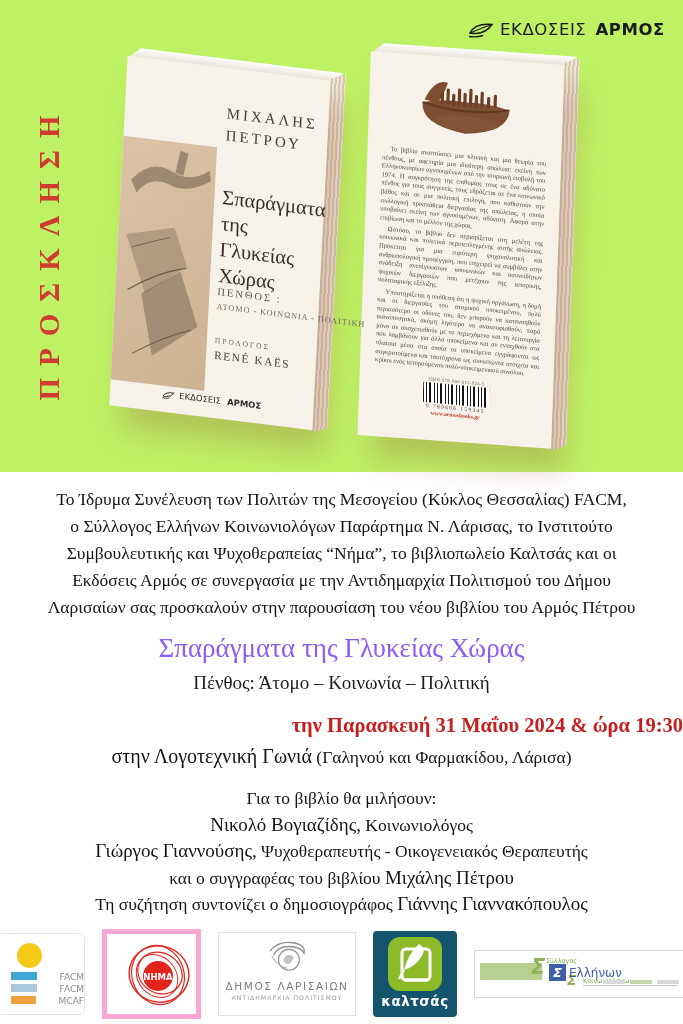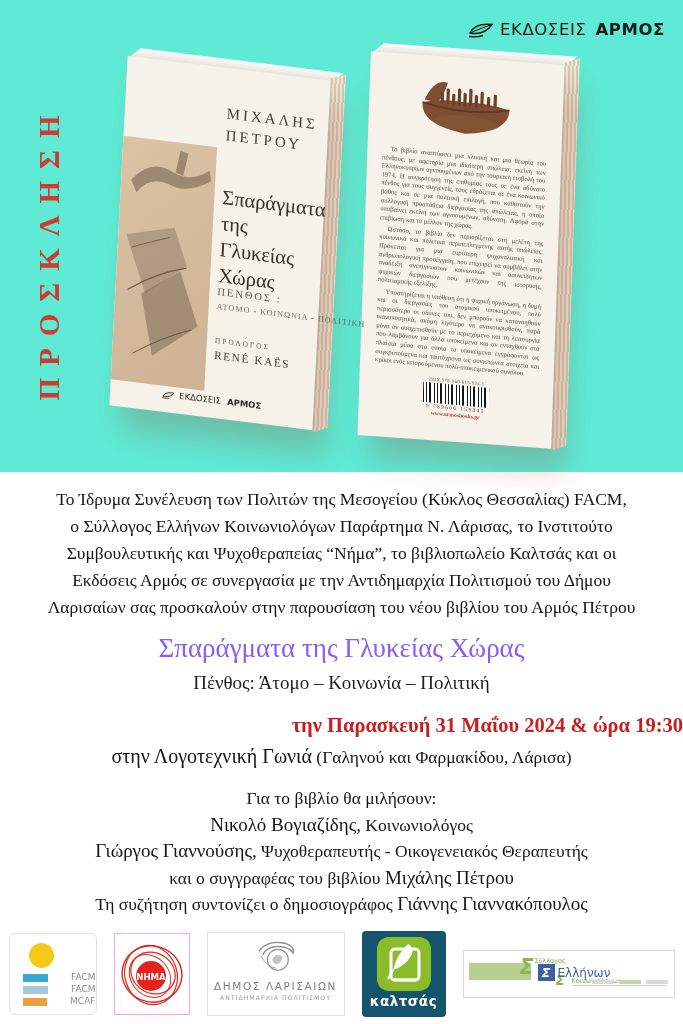--- a/index.html
+++ b/index.html
@@ -1,19 +1,19 @@
 <!DOCTYPE html>
 <html><head>
 <meta charset="utf-8">
 <style>
   html,body{margin:0;padding:0;background:#fff;}
   .poster{position:relative;width:683px;height:1024px;overflow:hidden;background:#fff;
           font-family:"Liberation Serif",serif;-webkit-font-smoothing:antialiased;}
   
-  .hero{position:absolute;left:0;top:0;width:683px;height:472px;background:#5eead4;}
+  .hero{position:absolute;left:0;top:0;width:683px;height:472px;background:#bef264;}
   .publisher{position:absolute;top:20px;right:18px;display:flex;align-items:center;gap:6px;
              font-family:"DejaVu Sans",sans-serif;font-size:16.5px;color:#1b1b1b;letter-spacing:.6px;}
   .publisher .bold{font-weight:700;margin-left:3px;}
   .invite{position:absolute;left:33px;top:444px;width:384px;transform-origin:0 0;
           transform:rotate(-90deg);white-space:nowrap;text-align:center;
           font-weight:700;font-size:29px;letter-spacing:12px;color:#cf3a31;}
   
   .book{position:absolute;}
   .front-book{left:118px;top:68px;width:204px;height:350px;transform:rotate(3deg) skewY(4deg);z-index:2;}
   .back-book{left:364px;top:58px;width:194px;height:384px;transform:rotate(2deg) skewY(2deg);z-index:1;}
@@ -61,25 +61,25 @@
   .event-location{margin-top:8px;font-size:17.5px;}
   .event-location .b{font-size:20px;}
   .speakers{margin-top:18px;font-size:17.5px;line-height:25.5px;}
   .speakers .b{font-size:19px;}
   
   .logos{position:absolute;left:0;right:0;bottom:6px;height:88px;display:flex;align-items:center;
          justify-content:center;gap:17px;font-family:"DejaVu Sans",sans-serif;}
   .logo-card{background:#fff;flex:0 0 auto;}
   .facm{width:86px;height:80px;border:1px solid #e6e2de;border-radius:6px;}
   .facm-circle{width:25px;height:25px;border-radius:50%;background:#f5c918;margin:9px 0 4px 19px;}
-  .facm-row{display:flex;align-items:flex-end;gap:23px;margin:2px 0 0 13px;}
+  .facm-row{display:flex;align-items:flex-start;gap:23px;margin:2px 0 0 13px;}
   .facm-bar{width:33px;height:8px;}
   .facm-row span{font-size:9px;color:#8b8b8b;}
   .bar-blue{background:#3aa7d9;} .bar-lblue{background:#a9c7dd;} .bar-orange{background:#f09e3e;}
-  .nima{width:74px;height:80px;border:1px solid #f9a8d4;position:relative;}
+  .nima{width:74px;height:80px;border:5px solid #f9a8d4;position:relative;padding-left:15px;}
   .nima svg{width:100%;height:100%;display:block;}
   .dimos{width:138px;height:84px;border:1px solid #e2e2e2;text-align:center;padding-top:5px;box-sizing:border-box;}
   .dimos-title{font-size:10.5px;color:#7d7d7d;letter-spacing:1.6px;margin-top:2px;}
   .dimos-sub{font-size:6.2px;color:#9a9a9a;letter-spacing:1px;margin-top:2px;}
   .kaltsas{width:84px;height:86px;background:#14556d;border-radius:4px;display:flex;
            flex-direction:column;align-items:center;}
   .kaltsas-tile{width:54px;height:54px;background:#8cbb2a;border-radius:12px;margin-top:6px;}
   .kaltsas-label{color:#fff;font-size:13.5px;font-weight:700;margin-top:2px;letter-spacing:.5px;}
   .sek{width:210px;height:46px;border:1px solid #d8d8d8;position:relative;overflow:hidden;}
   .sek-bar{position:absolute;left:5px;top:12px;width:62px;height:17px;background:#b7cf8f;}

